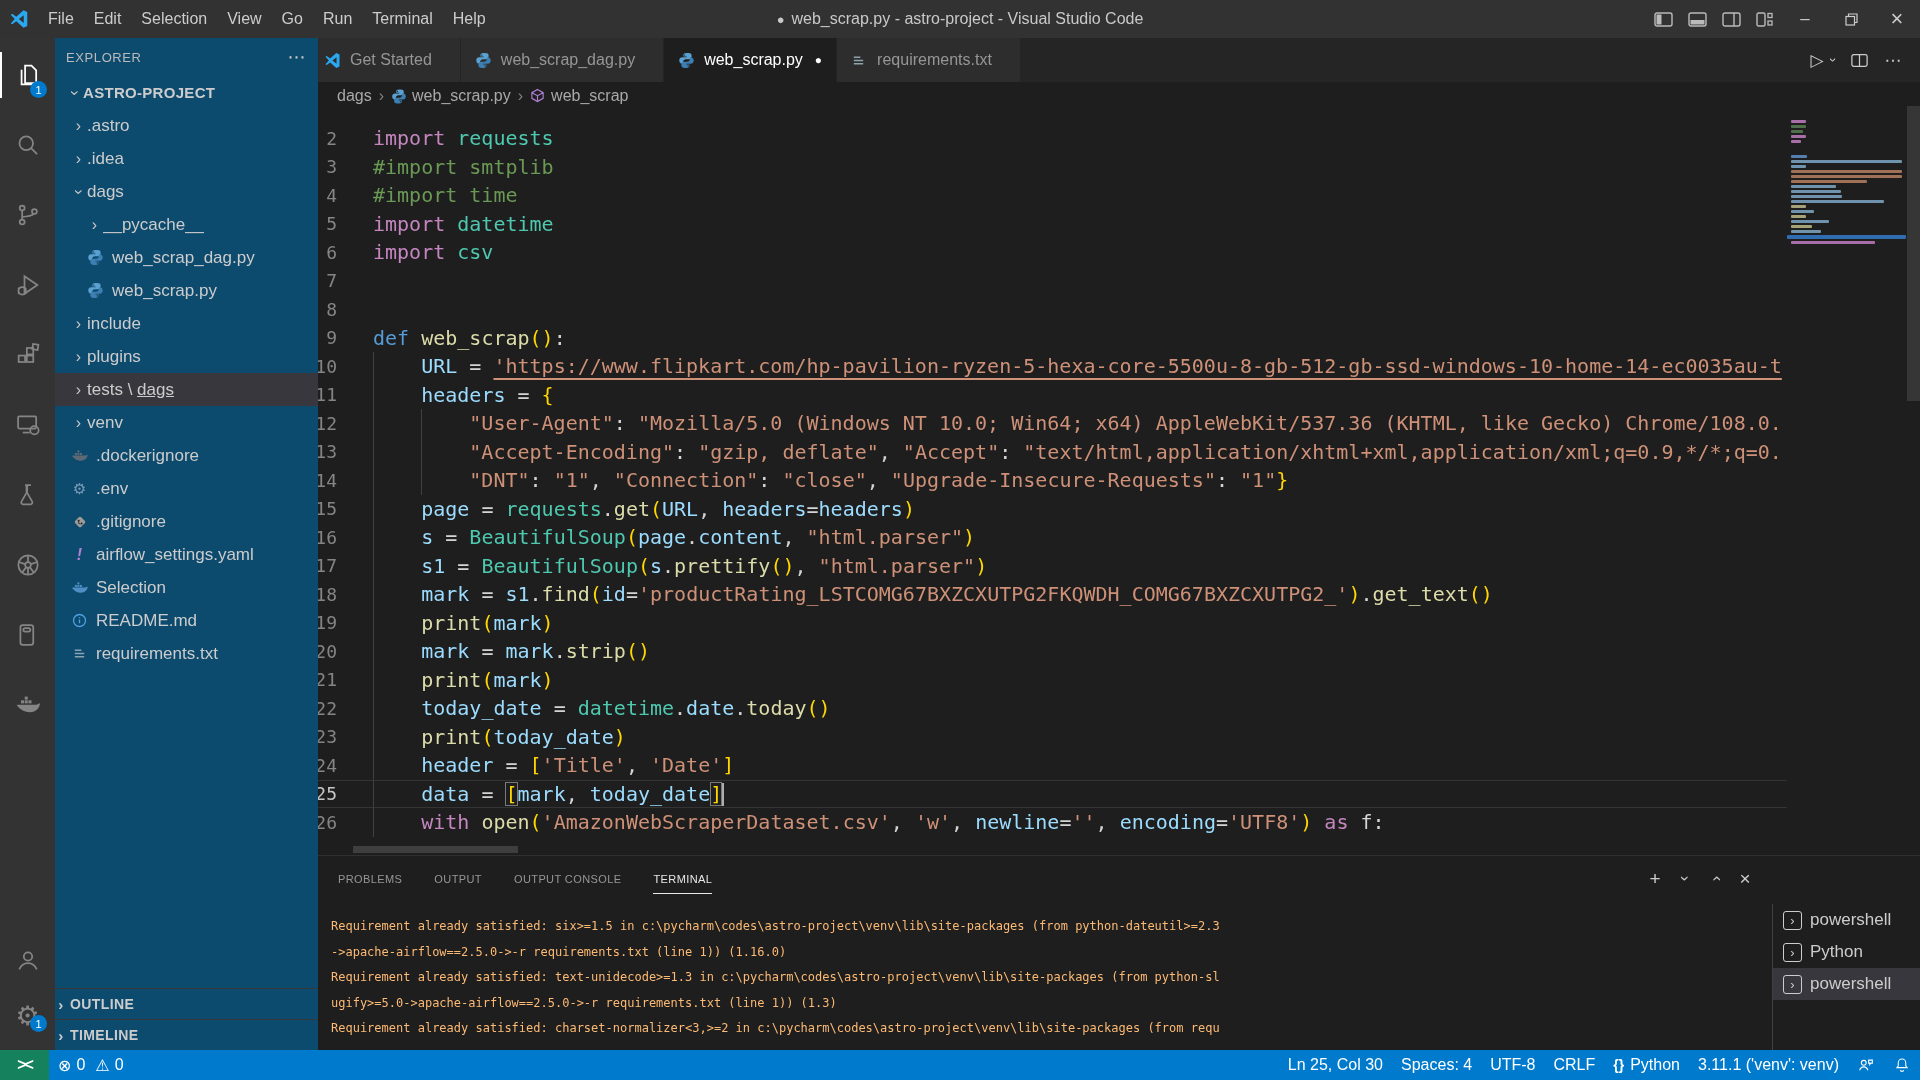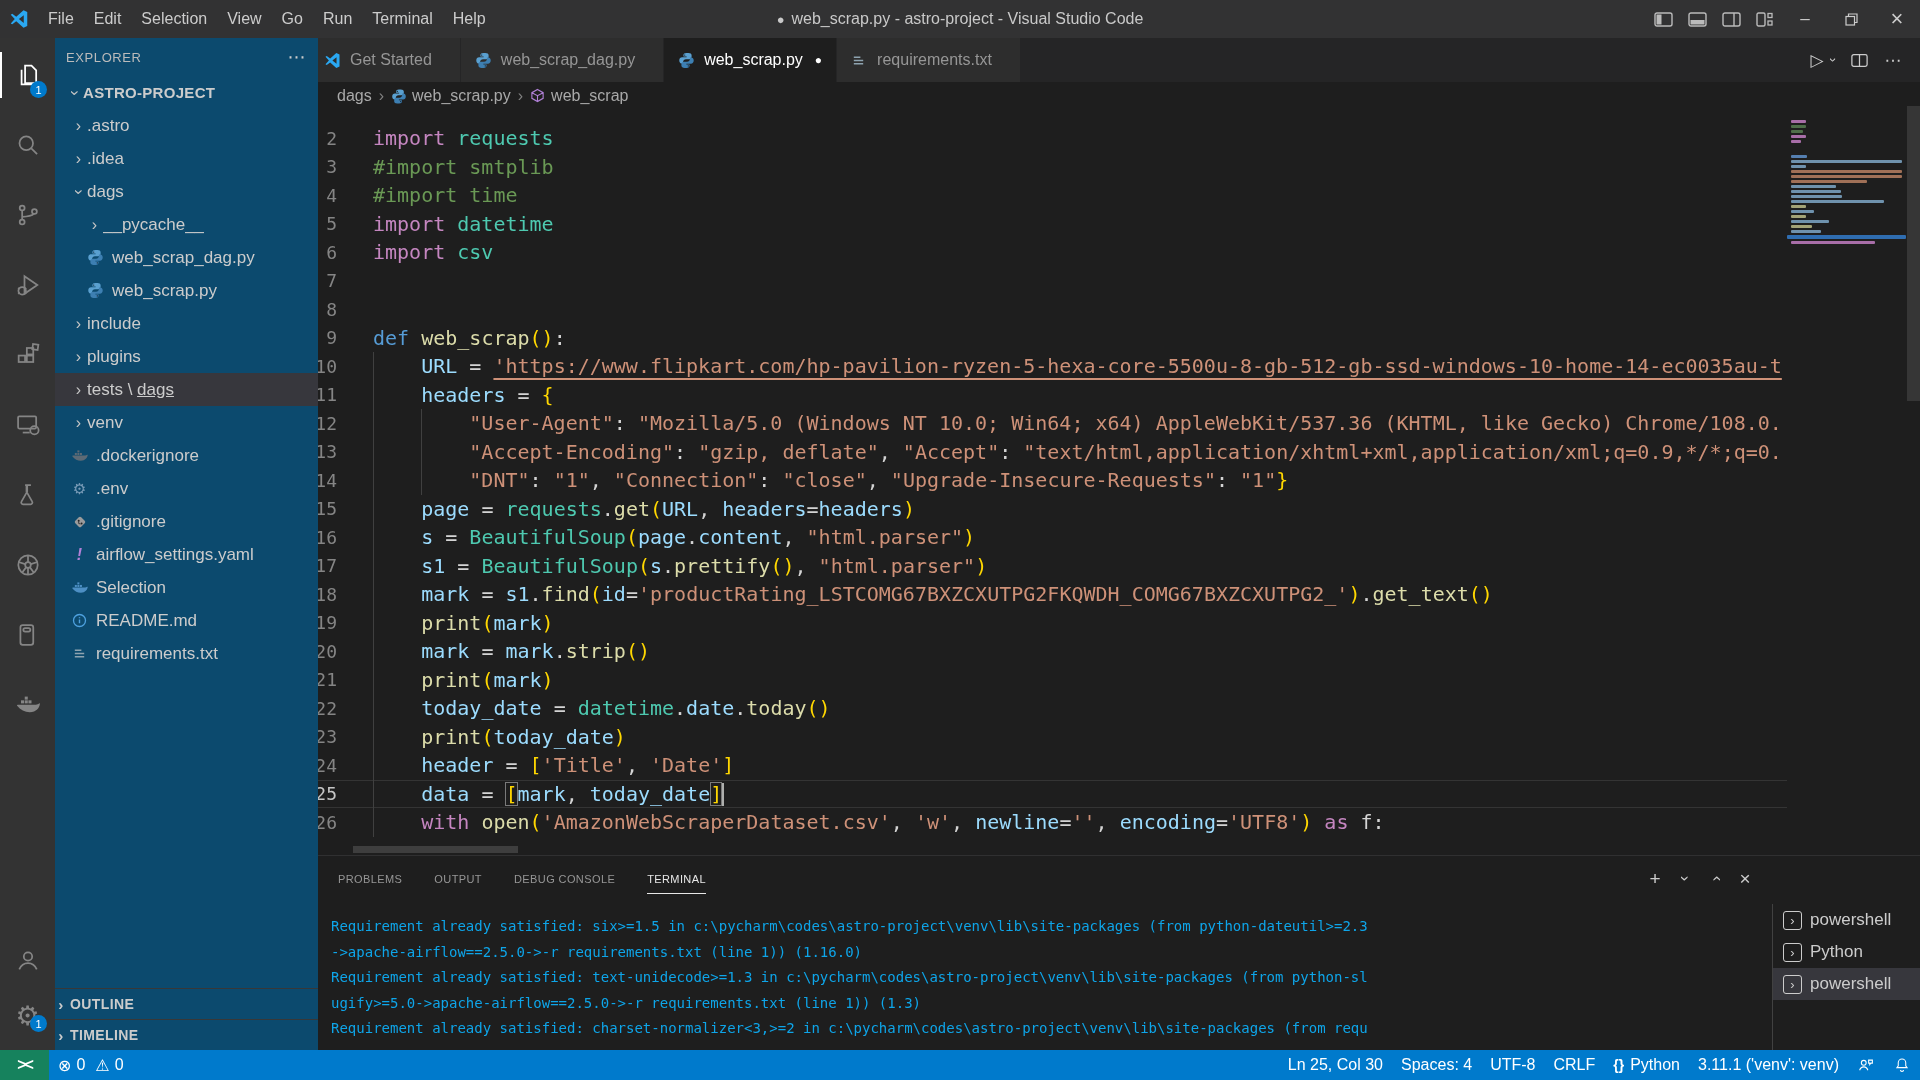--- a/index.html
+++ b/index.html
@@ -95,21 +95,21 @@
   #panel-tabs { height:45px; display:flex; align-items:center; padding-left:28px; }
   .ptab { margin-right:32px; font-size:11px; color:#969696; letter-spacing:.4px; height:45px;
     display:flex; align-items:center; position:relative; }
   .ptab.active { color:#e7e7e7; }
   .ptab.active::after { content:""; position:absolute; left:0; right:0; bottom:7px; border-bottom:1.5px solid #e7e7e7; }
   #panel-actions { margin-left:auto; display:flex; align-items:center; color:#cccccc; padding-right:160px; }
   #panel-actions .act { width:30px; height:35px; display:flex; align-items:center; justify-content:center; font-size:19px; }
   #panel-actions .rot90 { transform:rotate(90deg); font-size:16px; }
   #panel-actions .rotm90 { transform:rotate(-90deg); font-size:16px; }
   #term-lines { position:absolute; top:58px; left:21px; right:150px; bottom:2px; overflow:hidden;
-    font-size:14px; line-height:25.5px; color:#0ea5e9; white-space:pre; }
+    font-size:12px; line-height:25.5px; color:#fdba74; white-space:pre; }
   #term-side { position:absolute; top:48px; right:0; width:148px; bottom:0; border-left:1px solid #414141; font-size:17px; }
   .term-row { height:32px; display:flex; align-items:center; padding-left:10px; color:#cccccc; }
   .term-row.selected { background:#37373d; }
   .term-row .tico { width:19px; height:19px; border:1.5px solid #cccccc; border-radius:3px; margin-right:8px;
     display:flex; align-items:center; justify-content:center; font-size:13px; line-height:1; color:#cccccc; }
 
   
   #statusbar { position:absolute; left:0; bottom:0; width:1920px; height:30px; background:#007acc; color:#ffffff;
     display:flex; align-items:center; font-size:16px; z-index:60; }
   #remote { width:49px; height:30px; background:#16825d; display:flex; align-items:center; justify-content:center;
@@ -629,21 +629,21 @@
       <div class="mm-line" style="width: 84px; background: rgb(168, 110, 168);"></div>
     </div>
   <div id="vscroll"></div>
   <div id="hscroll"></div>
 
   <div id="panel">
     <div id="panel-tabs">
       <div id="ptabs" style="display:flex">
           <div class="ptab">PROBLEMS</div>
           <div class="ptab">OUTPUT</div>
-          <div class="ptab">DEBUG CONSOLE</div>
+          <div class="ptab">OUTPUT CONSOLE</div>
           <div class="ptab active">TERMINAL</div>
         </div>
       <div id="panel-actions">
         <span class="act">+</span>
         <span class="act rot90">›</span>
         <span class="act rotm90">›</span>
         <span class="act">×</span>
       </div>
     </div>
     <div id="term-lines" class="mono"><div>Requirement already satisfied: six&gt;=1.5 in c:\pycharm\codes\astro-project\venv\lib\site-packages (from python-dateutil&gt;=2.3</div><div>-&gt;apache-airflow==2.5.0-&gt;-r requirements.txt (line 1)) (1.16.0)</div><div>Requirement already satisfied: text-unidecode&gt;=1.3 in c:\pycharm\codes\astro-project\venv\lib\site-packages (from python-sl</div><div>ugify&gt;=5.0-&gt;apache-airflow==2.5.0-&gt;-r requirements.txt (line 1)) (1.3)</div><div>Requirement already satisfied: charset-normalizer&lt;3,&gt;=2 in c:\pycharm\codes\astro-project\venv\lib\site-packages (from requ</div></div>

